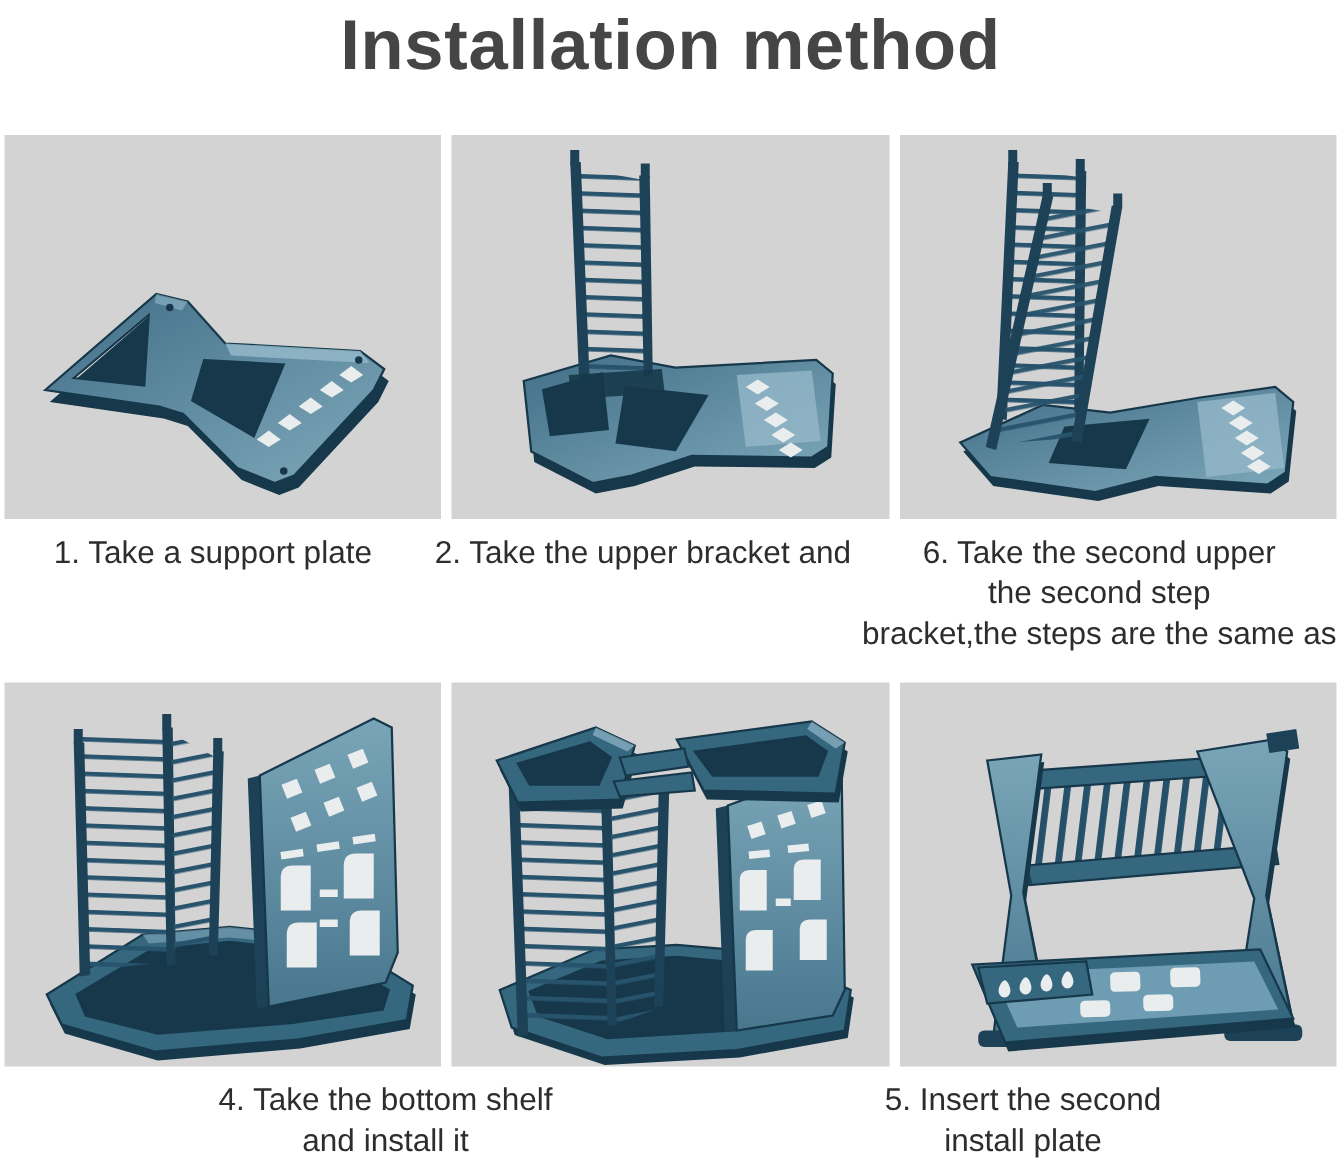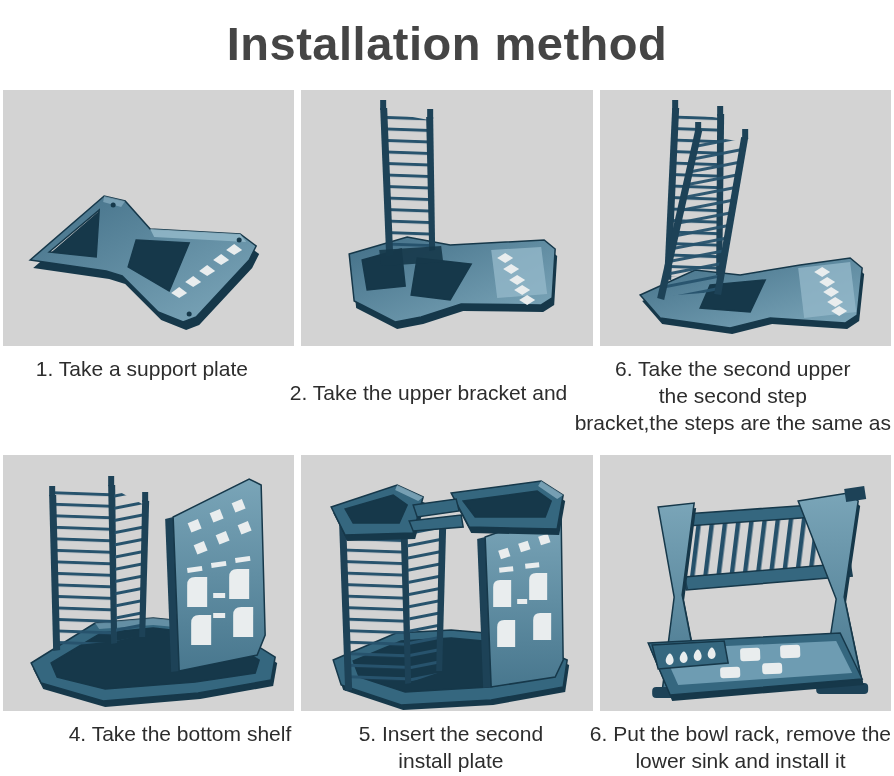--- a/index.html
+++ b/index.html
@@ -6,21 +6,21 @@
   .page{
     position:relative;
     width:894px;height:776px;
     margin:0 auto;
     background:#ffffff;
     font-family:"Liberation Sans","DejaVu Sans",sans-serif;
     overflow:hidden;
   }
   .header{height:90px;}
   .title{
-    margin:0;padding-top:16px;
+    margin:0;padding-top:2px;
     text-align:center;
     font-size:47px;line-height:56px;
     font-weight:bold;
     color:#454545;
     letter-spacing:0.5px;
   }
   .row{display:flex;gap:7px;padding:0 3px;}
   .panel{
     flex:1 1 0;
     height:256px;
@@ -32,21 +32,21 @@
   .caps1{height:109px;}
   .caps2{height:65px;padding-left:48px;}
   .caption{
     flex:1 1 0;
     padding-top:9px;
     text-align:center;
     font-size:21px;line-height:27px;
     color:#2d2d2d;
   }
   .caption .line{display:block;white-space:nowrap;}
-  .caption.align-left{text-align:left;padding-left:2px;margin-top:24px;}
+  .caption.align-left{text-align:left;padding-left:2px;}
   
   .dk{fill:#1d4257;}
   .sd{fill:#16384a;}
   .md{fill:#35677f;}
   .lt{fill:#6e9cb2;}
   .hl{fill:#93b8c9;}
   .cut{fill:#e9edee;}
   .edge{stroke:#16384a;stroke-width:1.5;}
 </style>
 </head>
@@ -317,24 +317,21 @@
             <path d="M108,197 c2.5,-6 5,-6 7,0 c1.5,4 -1,7 -3.5,7 c-2.5,0 -5,-3 -3.5,-7 Z"></path>
           </g>
         </g>
       </svg>
     </div>
   </div>
 
   <div class="row caps caps2">
     <div class="caption">
       <span class="line">4. Take the bottom shelf</span>
+      <span class="line">and install it</span>
     </div>
     <div class="caption">
       <span class="line">5. Insert the second</span>
       <span class="line">install plate</span>
     </div>
-    <div class="caption">
-      <span class="line">6. Put the bowl rack, remove the</span>
-      <span class="line">lower sink and install it</span>
-    </div>
   </div>
 
 </div>
 
 </body></html>

